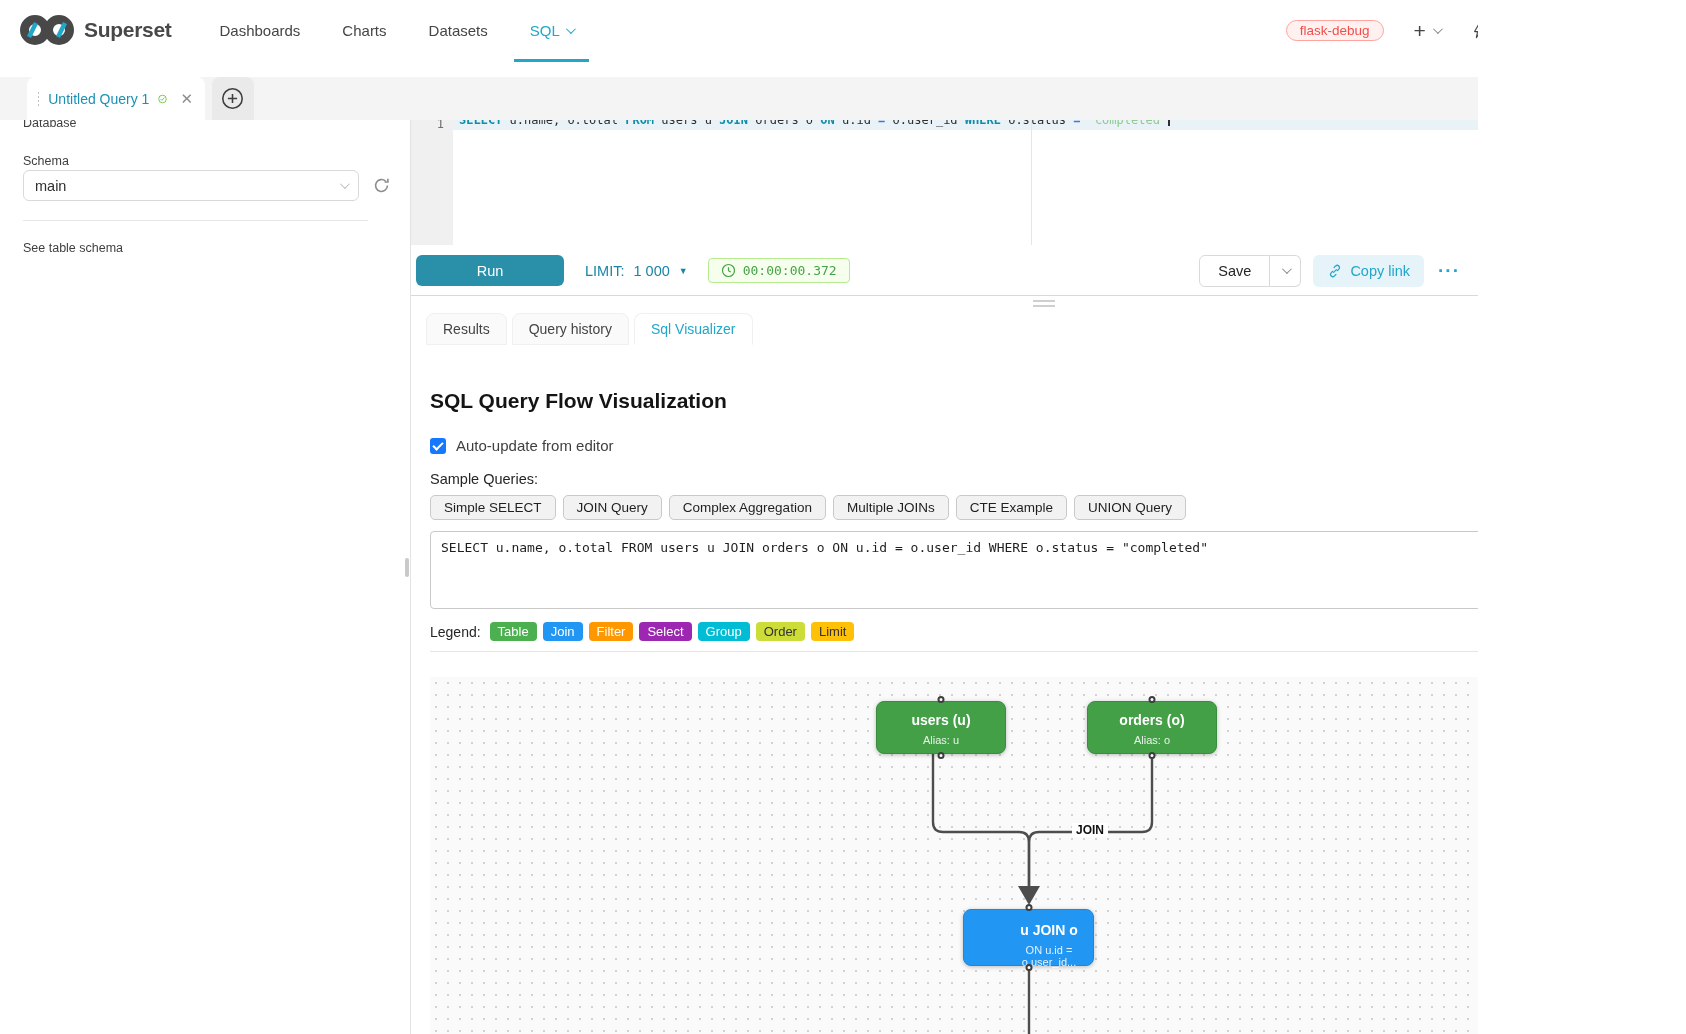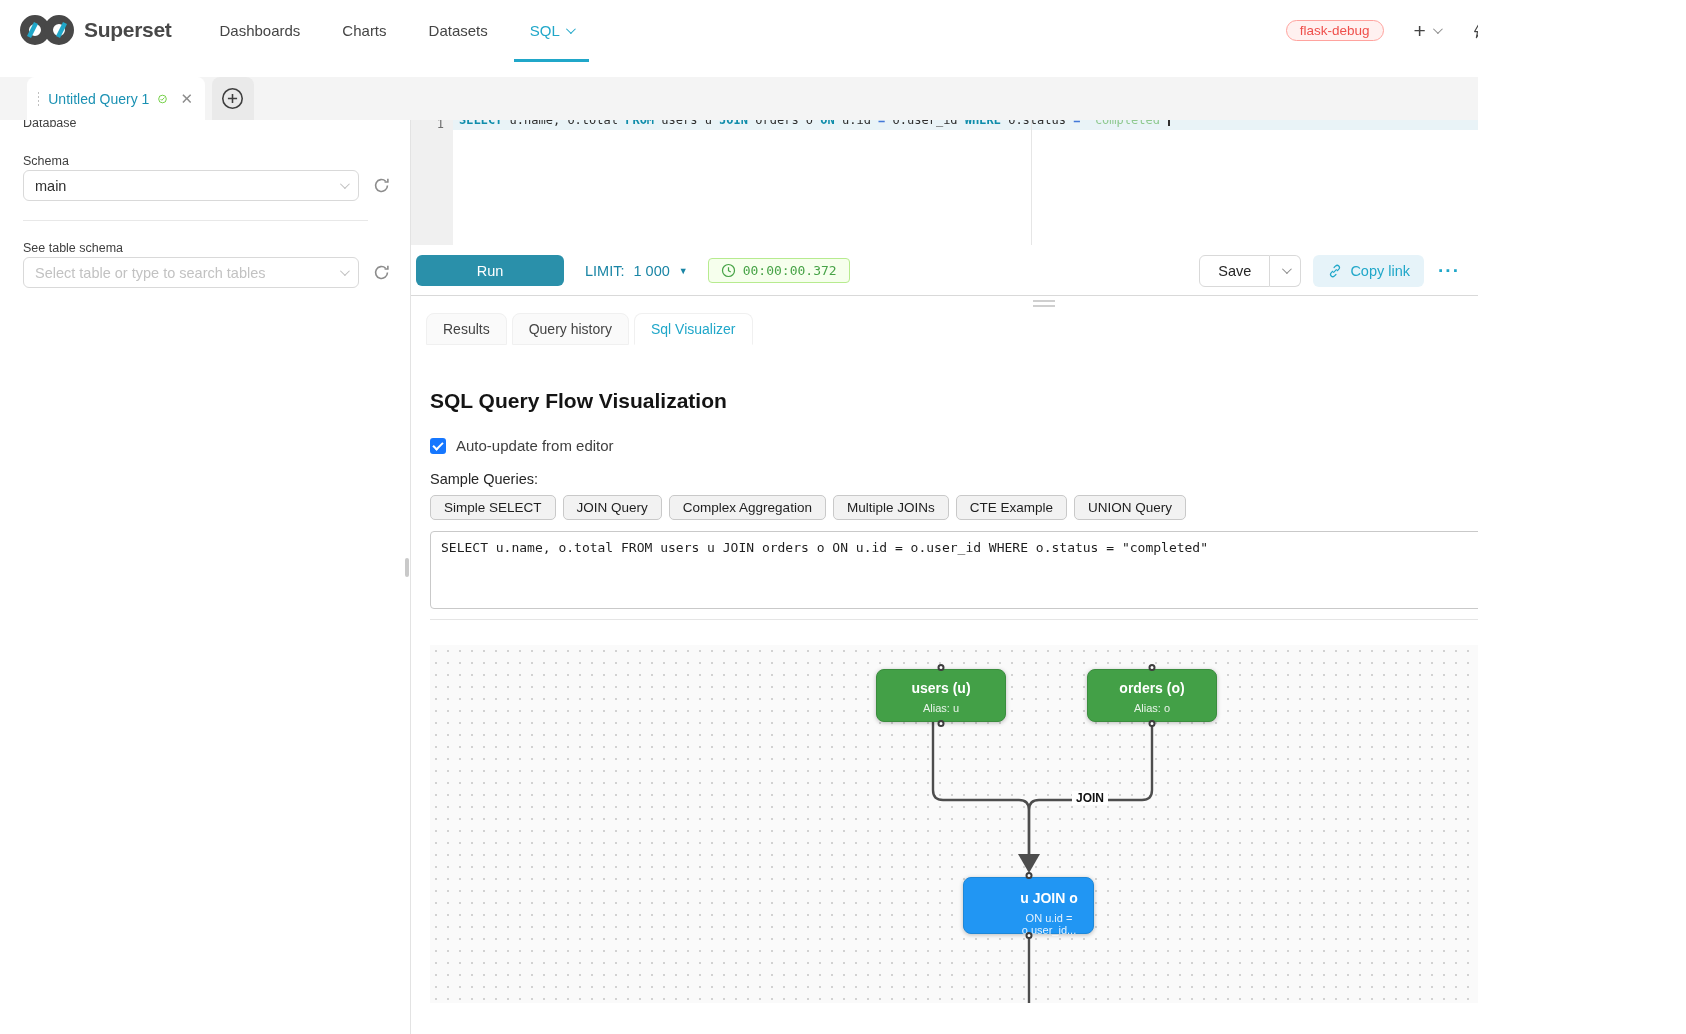--- a/index.html
+++ b/index.html
@@ -212,32 +212,20 @@
         <svg width="17" height="17" viewBox="0 0 16 16">
           <path d="M13.6 8a5.6 5.6 0 1 1-1.7-4" fill="none" stroke="#8c8c8c" stroke-width="1.5"></path>
           <path d="M14 1.6v3.1h-3.1" fill="none" stroke="#8c8c8c" stroke-width="1.5"></path>
         </svg>
       </span>
     </div>
 
     <div class="side-divider"></div>
 
     <div class="side-label" style="margin-top:20px;">See table schema</div>
-    <div class="sel-row" style="margin-top:2px;">
-      <div class="select">
-        <span class="ph">Select table or type to search tables</span>
-        <i class="sel-chev"></i>
-      </div>
-      <span class="refresh-btn">
-        <svg width="17" height="17" viewBox="0 0 16 16">
-          <path d="M13.6 8a5.6 5.6 0 1 1-1.7-4" fill="none" stroke="#8c8c8c" stroke-width="1.5"></path>
-          <path d="M14 1.6v3.1h-3.1" fill="none" stroke="#8c8c8c" stroke-width="1.5"></path>
-        </svg>
-      </span>
-    </div>
   </aside>
 
   <div class="panel-resizer"></div>
 
   <div class="main">
 
     <div class="editor">
       <div class="gutter">
         <span class="ln">1</span>
       </div>
@@ -303,20 +291,32 @@
           <button class="sample-btn">Simple SELECT</button>
           <button class="sample-btn">JOIN Query</button>
           <button class="sample-btn">Complex Aggregation</button>
           <button class="sample-btn">Multiple JOINs</button>
           <button class="sample-btn">CTE Example</button>
           <button class="sample-btn">UNION Query</button>
         </div>
 
       <textarea class="query-box" spellcheck="false" style="">SELECT u.name, o.total FROM users u JOIN orders o ON u.id = o.user_id WHERE o.status = "completed"</textarea>
 
+      <div class="legend-row">
+        <span class="legend-label">Legend:</span>
+        <span id="legend-badges" style="display:flex;gap:6px;">
+            <span class="legend-badge" style="background: rgb(76, 175, 80); color: rgb(255, 255, 255);">Table</span>
+            <span class="legend-badge" style="background: rgb(33, 150, 243); color: rgb(255, 255, 255);">Join</span>
+            <span class="legend-badge" style="background: rgb(255, 152, 0); color: rgb(255, 255, 255);">Filter</span>
+            <span class="legend-badge" style="background: rgb(156, 39, 176); color: rgb(255, 255, 255);">Select</span>
+            <span class="legend-badge" style="background: rgb(0, 188, 212); color: rgb(255, 255, 255);">Group</span>
+            <span class="legend-badge" style="background: rgb(205, 220, 57); color: rgb(51, 51, 51);">Order</span>
+            <span class="legend-badge" style="background: rgb(255, 193, 7); color: rgb(51, 51, 51);">Limit</span>
+          </span>
+      </div>
 
       <hr class="viz-hr">
 
       <div class="flow-canvas">
         <svg class="edges" width="1219" height="358">
           <g fill="none" stroke="#4d4d4d" stroke-width="2.4">
             <path d="M503 77 V145 Q503 155 513 155 H589 Q599 155 599 165 V211"></path>
             <path d="M722 77 V145 Q722 155 712 155 H609 Q599 155 599 165 V211"></path>
             <path d="M599 289 V358"></path>
           </g>

